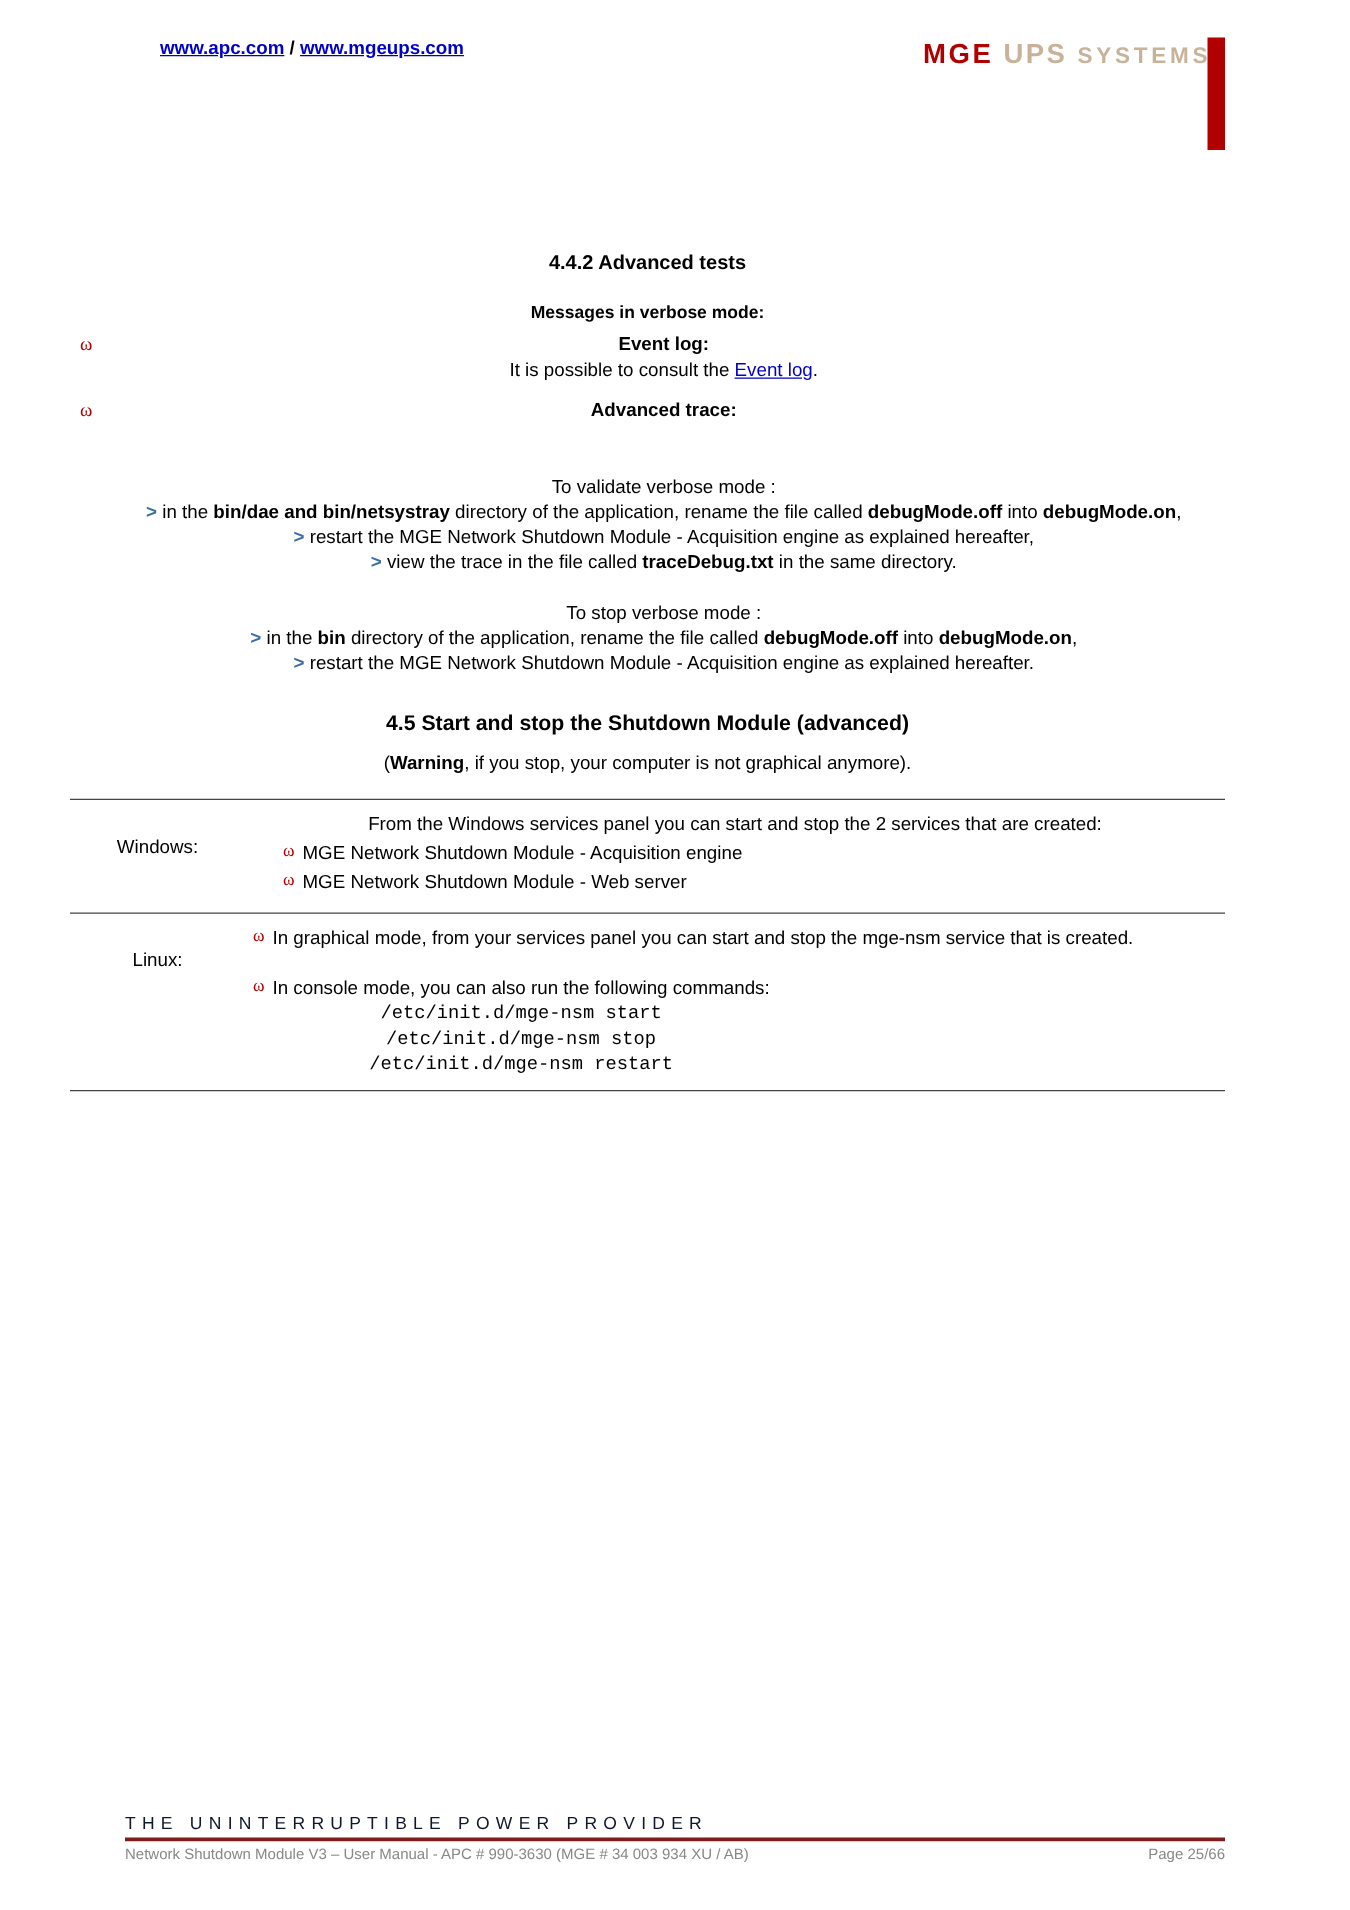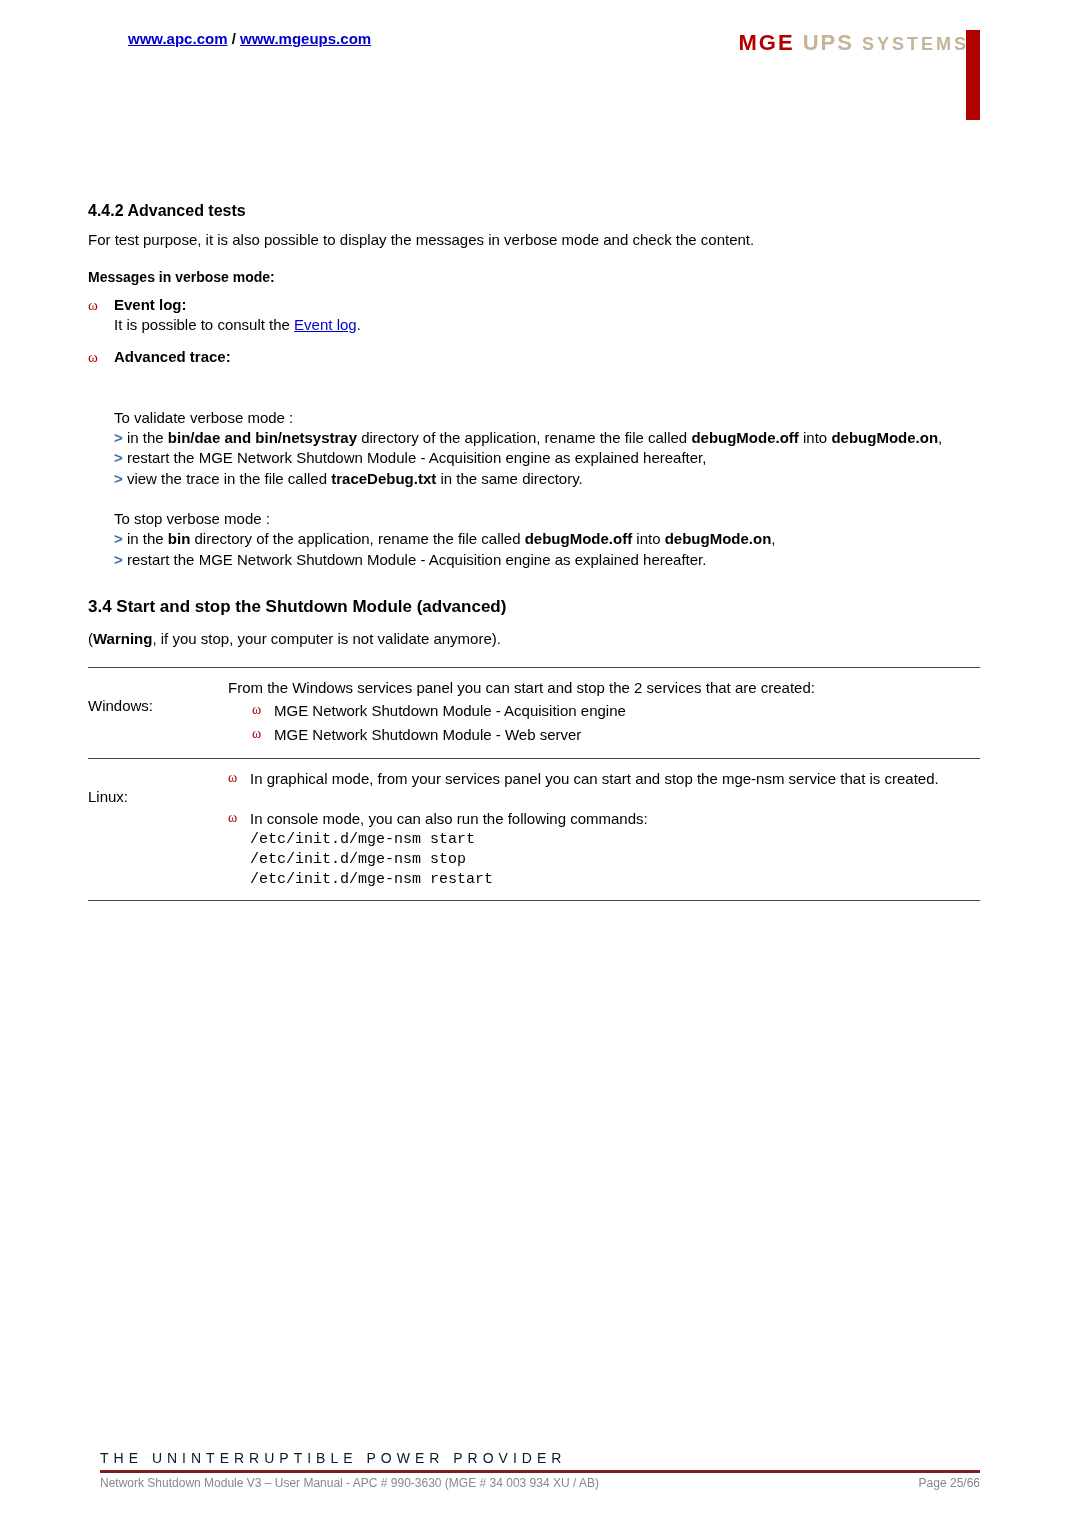--- a/index.html
+++ b/index.html
@@ -47,23 +47,24 @@
   .brand-text {
     font-size: 22px;
     font-weight: bold;
     letter-spacing: 2px;
     padding-left: 10px;
   }
   .brand-text .mge { color: #b10000; margin-left: 27px; }
   .brand-text .ups { color: #c7b29a; }
   .brand-text .systems { color: #c7b29a; letter-spacing: 3px; font-size: 18px; }
   .content {
-    padding: 80px 100px 0 88px;
+    padding: 80px 100px 0 56px;
     font-size: 15px;
     line-height: 1.35;
+    text-align: center;
   }
   .h442 {
     font-size: 16px;
     font-weight: bold;
     margin-bottom: 8px;
   }
   .h-messages {
     font-size: 14px;
     font-weight: bold;
     margin: 18px 0 8px 0;
@@ -169,21 +170,20 @@
       <div class="brand-text">
         <span class="mge">MGE</span><span class="ups"> UPS</span><span class="systems"> SYSTEMS</span>
       </div>
       <div class="brand-stripe"></div>
     </div>
   </div>
 
   <div class="content">
 
     <div class="h442">4.4.2   Advanced tests</div>
-    <div class="para">For test purpose, it is also possible to display the messages in verbose mode and check the content.</div>
 
     <div class="h-messages">Messages in verbose mode:</div>
 
     <div class="bulleted">
       <div class="bullet-row">
         <div class="omega">ω</div>
         <div class="bullet-content">
           <b>Event log:</b><br>
           <span>It is possible to consult the </span><a class="link">Event log</a><span>.</span>
         </div>
@@ -201,23 +201,23 @@
           <span class="blue-gt">&gt;</span><span> restart the MGE Network Shutdown Module - Acquisition engine as explained hereafter,</span><br>
           <span class="blue-gt">&gt;</span><span> view the trace in the file called </span><b>traceDebug.txt</b><span> in the same directory.</span>
           <br><br>
           <span>To stop verbose mode :</span><br>
           <span class="blue-gt">&gt;</span><span> in the </span><b>bin</b><span> directory of the application, rename the file called </span><b>debugMode.off</b><span> into </span><b>debugMode.on</b><span>,</span><br>
           <span class="blue-gt">&gt;</span><span> restart the MGE Network Shutdown Module - Acquisition engine as explained hereafter.</span>
         </div>
       </div>
     </div>
 
-    <div class="h45">3.4   Start and stop the Shutdown Module (advanced)</div>
+    <div class="h45">4.5   Start and stop the Shutdown Module (advanced)</div>
     <div class="para">
-      <span> (</span><b>Warning</b><span>, if you stop, your computer is not validate anymore).</span>
+      <span> (</span><b>Warning</b><span>, if you stop, your computer is not graphical anymore).</span>
     </div>
 
     <div class="table-block">
       <div class="row">
         <div class="label">Windows:</div>
         <div class="value">
           <div>From the Windows services panel you can start and stop the 2 services that are created:</div>
           <div class="sub-bullet">
             <div class="omega-small">ω</div>
             <div>MGE Network Shutdown Module - Acquisition engine</div>

